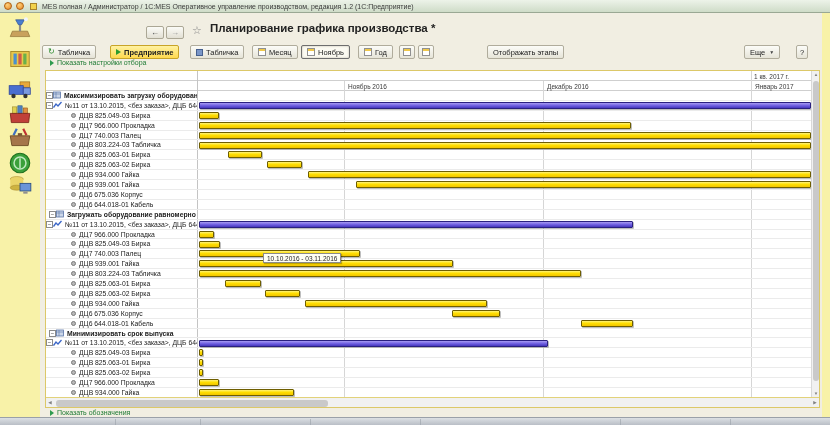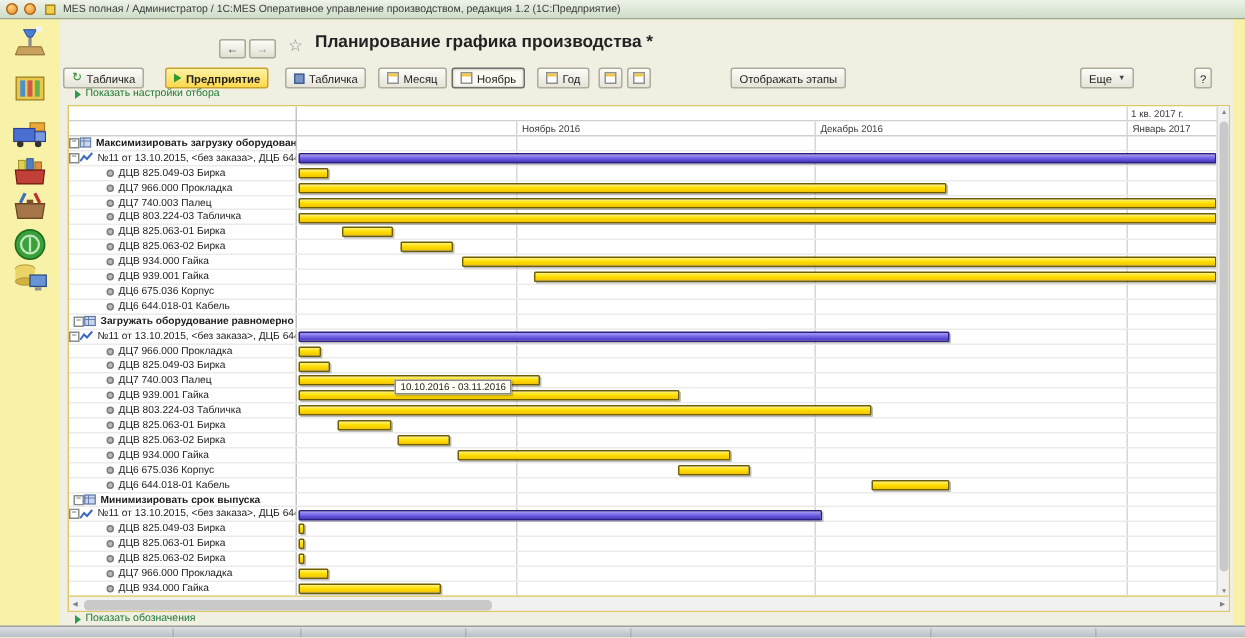--- a/index.html
+++ b/index.html
@@ -178,21 +178,21 @@
   </div>
   <div class="cmd mini" style="left:359px;">
     <span class="ico-cal"></span>
   </div>
   <div class="cmd mini" style="left:378px;">
     <span class="ico-cal"></span>
   </div>
   <div class="cmd" style="left:415px;margin-left:32px;">
     <span>Отображать этапы</span>
   </div>
-  <div class="cmd" style="left:680px;">
+  <div class="cmd" style="left:704px;">
     <span id="btn-more-label">Еще</span>
     <span class="caret">▼</span>
   </div>
   <div class="cmd mini" style="left:756px;">
     <span>?</span>
   </div>
 
   <div id="link-filter" class="green-link">
     <span class="tri"></span>
     <span>Показать настройки отбора</span>

